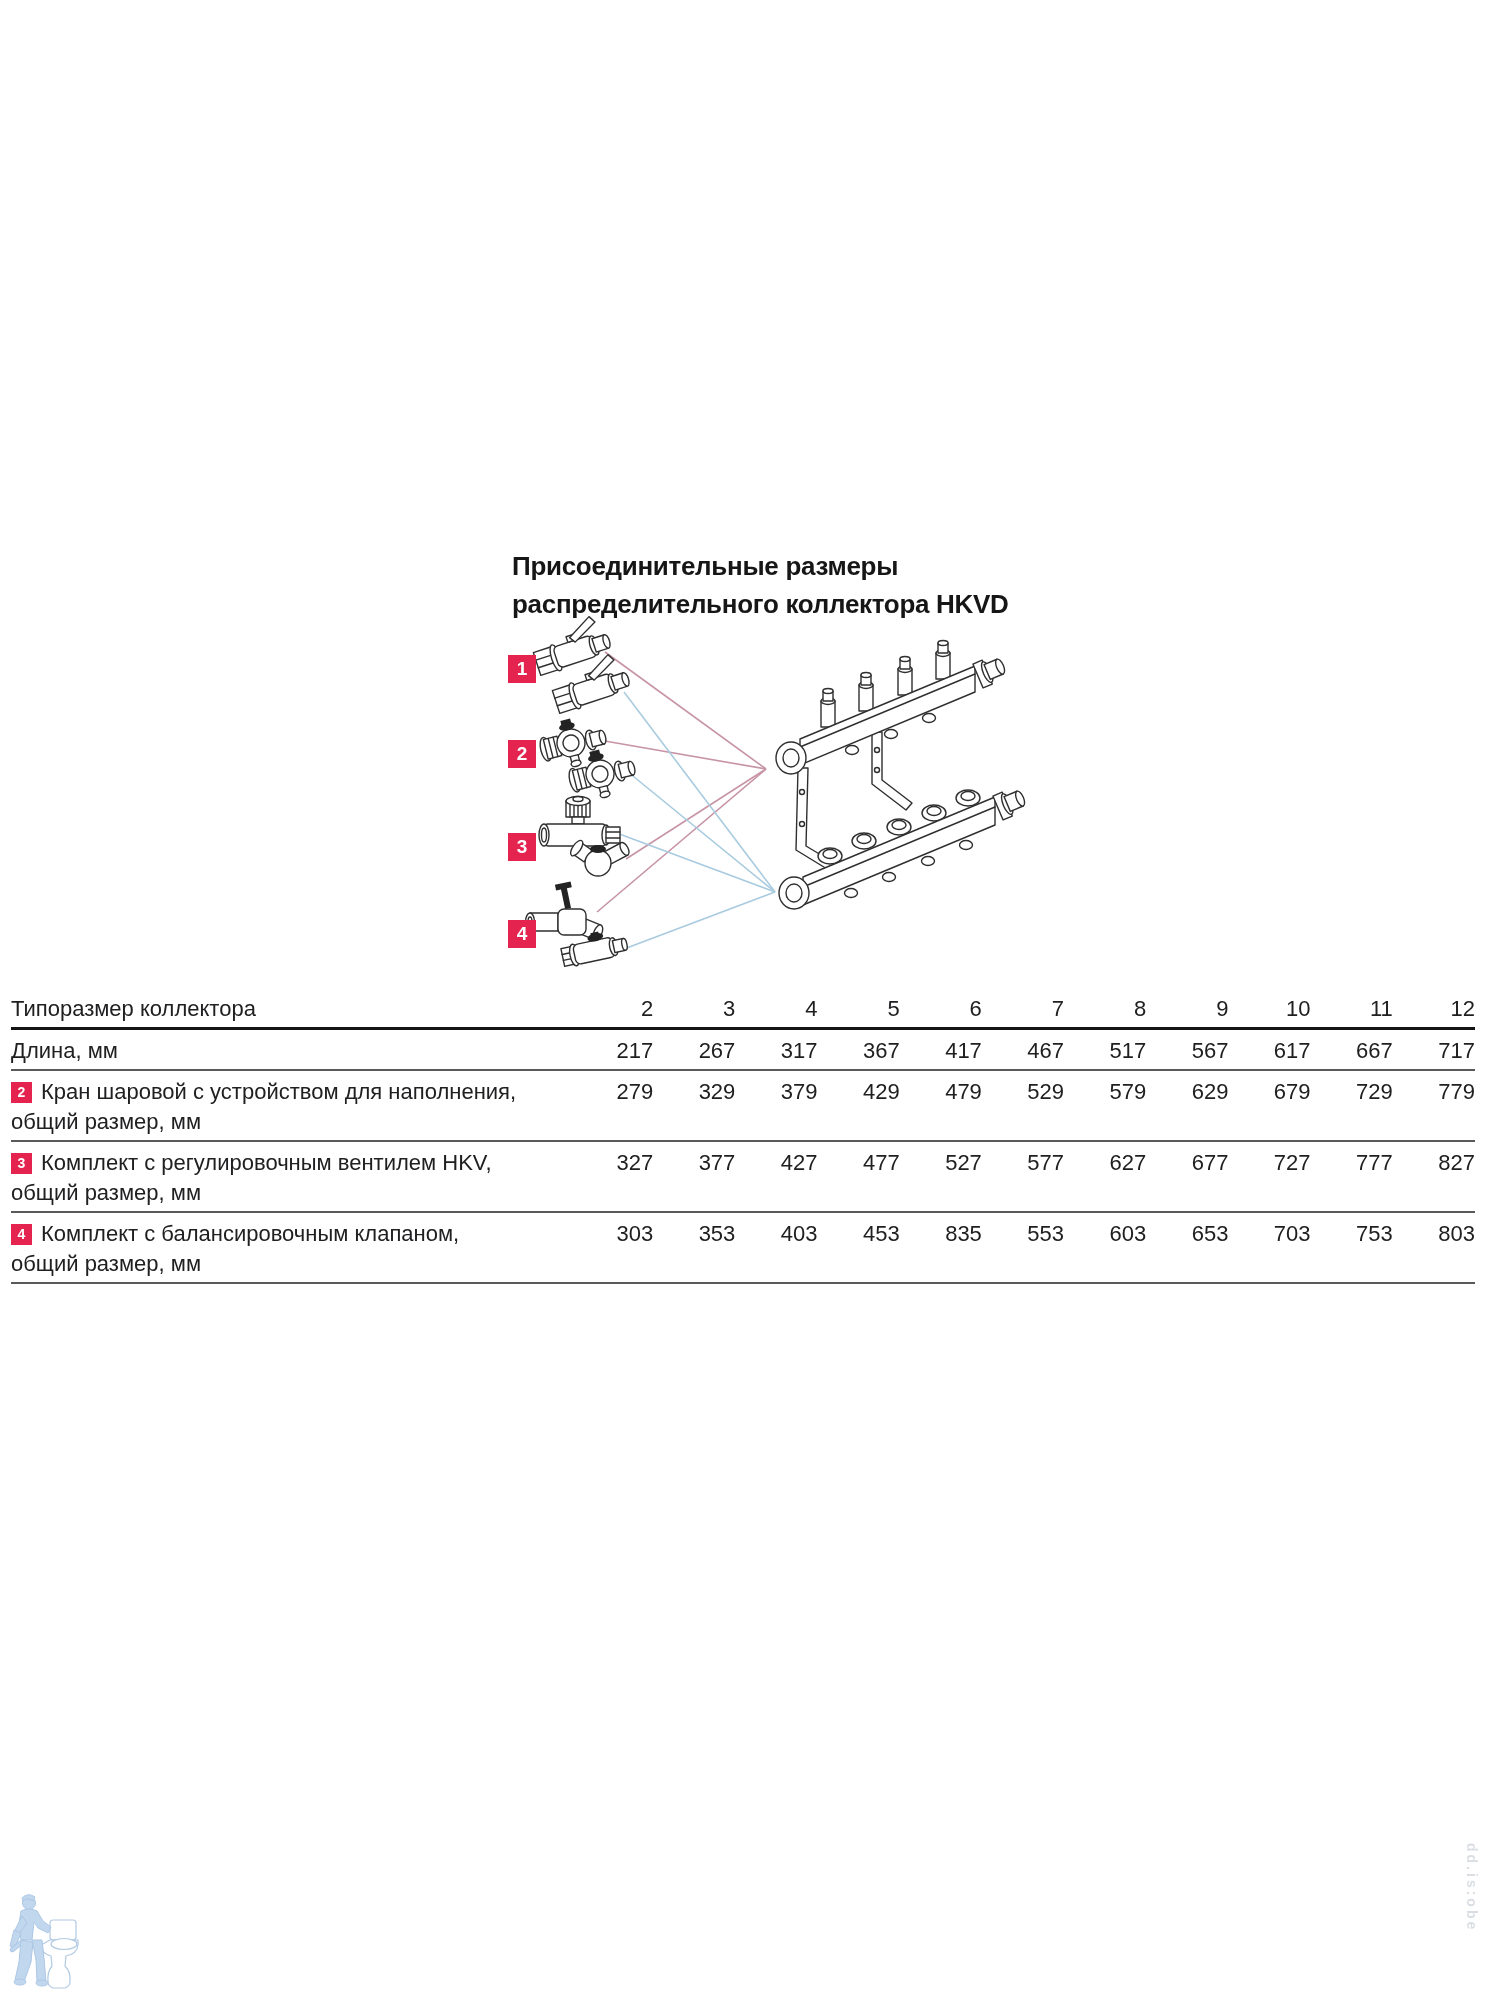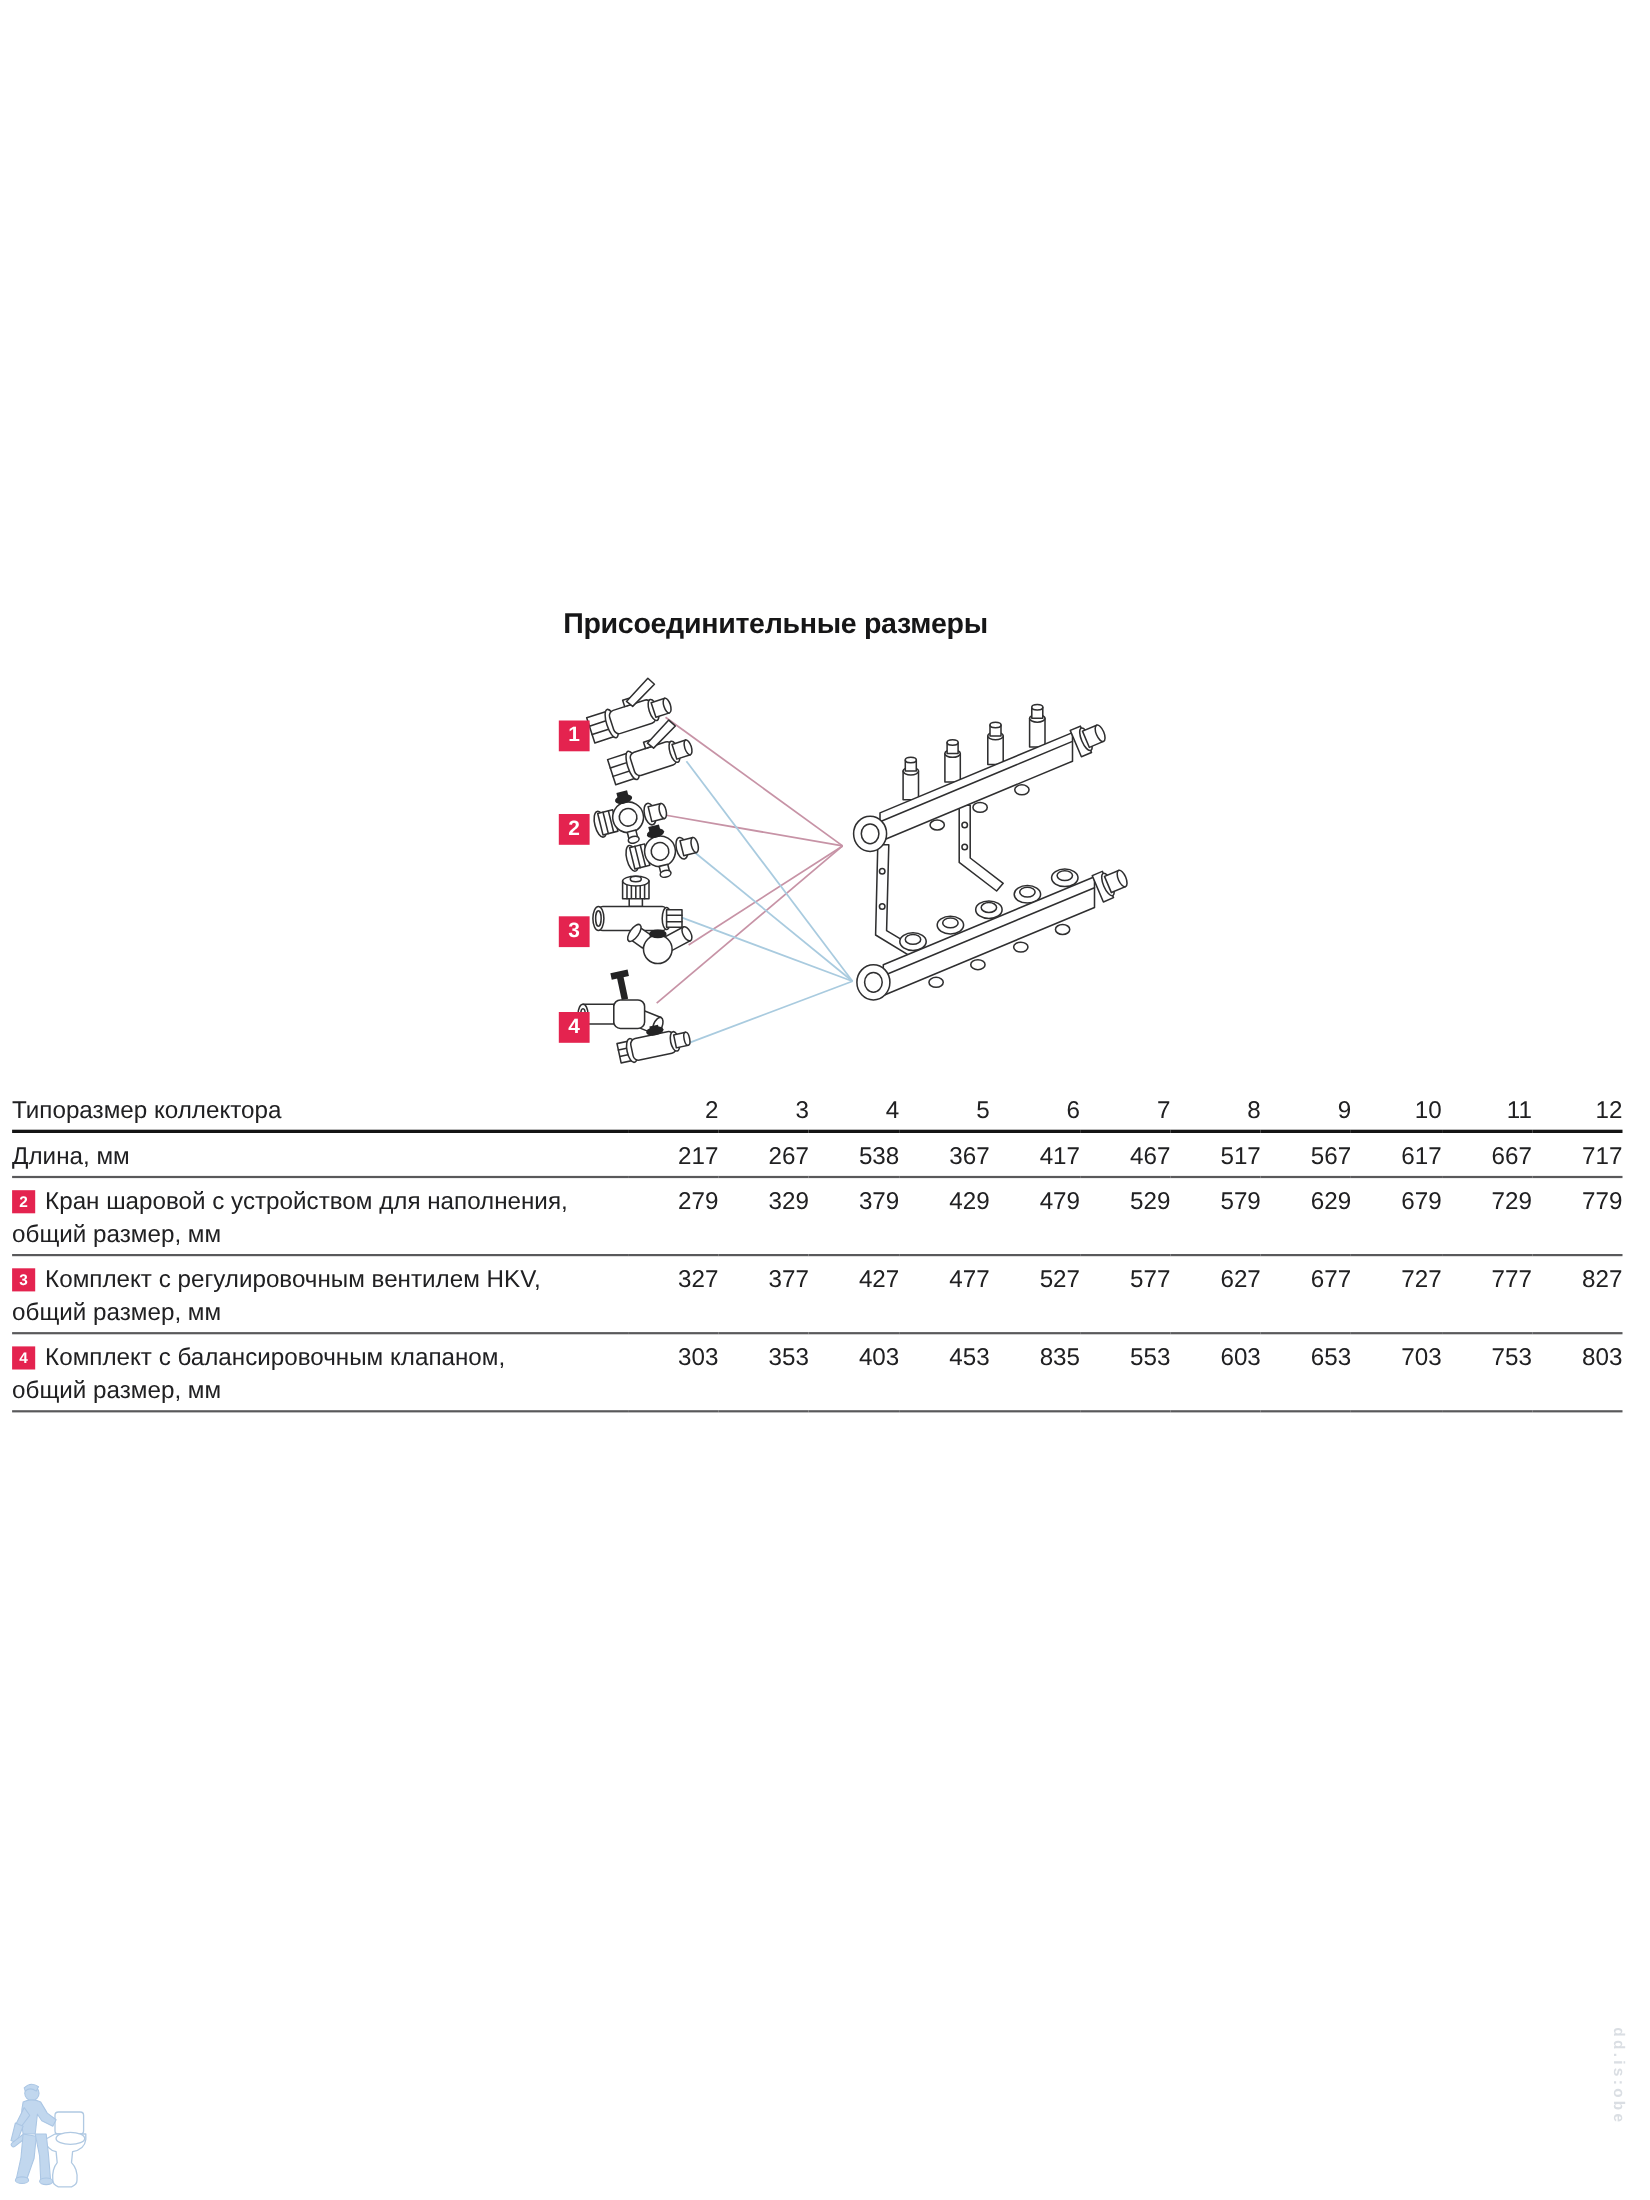--- a/index.html
+++ b/index.html
@@ -49,20 +49,21 @@
     color:rgba(140,152,168,0.32);
   }
 </style>
 </head>
 <body>
 
 <div class="page">
 
   <div class="doc-title">
     <span>Присоединительные размеры</span>
+    <span>распределительного коллектора HKVD</span>
   </div>
 
   <svg class="diagram-svg" width="580" height="388" viewBox="0 0 580 388">
     <defs>
       <g id="g-ball">
         <rect class="lineart" x="-42" y="-12" width="18" height="24"></rect>
         <path class="lineart" d="M-42 -4 h18 M-42 4 h18" fill="none"></path>
         <ellipse class="lineart" cx="-22" cy="0" rx="4.5" ry="13.5"></ellipse>
         <rect class="lineart" x="-22" y="-11" width="40" height="22" rx="5"></rect>
         <ellipse class="lineart" cx="18" cy="0" rx="4" ry="10"></ellipse>
@@ -277,21 +278,21 @@
       </tr>
     </thead>
     <tbody>
       <tr>
         <td class="lbl">
           <span>Длина, мм</span>
           
         </td>
         <td class="num">217</td>
         <td class="num">267</td>
-        <td class="num">538</td>
+        <td class="num">317</td>
         <td class="num">367</td>
         <td class="num">417</td>
         <td class="num">467</td>
         <td class="num">517</td>
         <td class="num">567</td>
         <td class="num">617</td>
         <td class="num">667</td>
         <td class="num">717</td>
       </tr>
       <tr>

